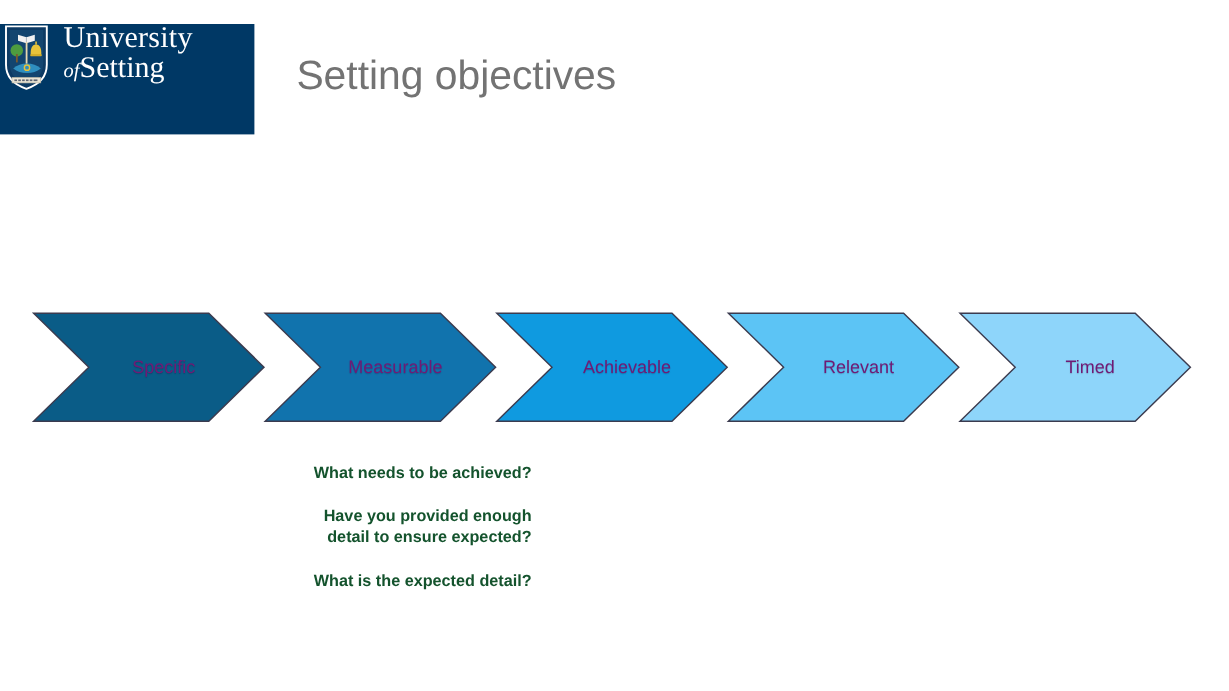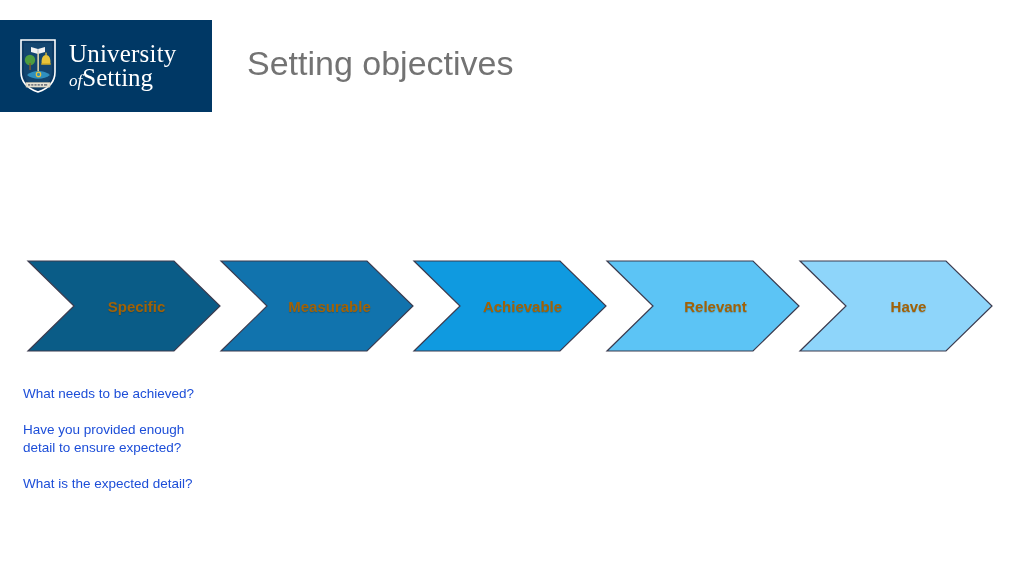--- a/index.html
+++ b/index.html
@@ -17,23 +17,22 @@
 
   
   #logo-block {
     position: absolute;
     left: 0px;
     top: 20px;
     width: 212px;
     height: 92px;
     background: #003865;
     display: flex;
-    align-items: center;
     box-sizing: border-box;
-    padding-left: 18px;
+    padding-left: 2px;
   }
   #crest {
     width: 40px;
     height: 56px;
     flex: 0 0 auto;
   }
   #logo-wordmark {
     margin-left: 11px;
     color: #ffffff;
     font-family: "Liberation Serif", serif;
@@ -88,43 +87,44 @@
     position: absolute;
     left: 0;
     top: 0;
     width: 193px;
     height: 92px;
     overflow: visible;
   }
   .chevron-label {
     position: relative;
     z-index: 2;
-    color: #a16207;
-    font-weight: bold;
+    color: #701a75;
+    font-weight: normal;
     font-size: 15px;
     font-family: "Liberation Sans", sans-serif;
     white-space: nowrap;
     margin-left: 24px;
     text-shadow: 0 1px 1px rgba(0,0,0,0.18);
   }
 
   
   #questions {
     position: absolute;
     left: 23px;
     top: 385px;
     width: 420px;
   }
   .question {
-    color: #1d4ed8;
-    font-weight: normal;
+    color: #14532d;
+    font-weight: bold;
     font-size: 13.5px;
     font-family: "Liberation Sans", sans-serif;
     line-height: 18px;
     margin-bottom: 18px;
+    text-align: right;
   }
   .question:last-child { margin-bottom: 0; }
   .question .line { display: block; }
 </style>
 </head>
 <body>
 
 <div id="logo-block">
 
   <svg id="crest" viewBox="0 0 40 56">
@@ -192,21 +192,21 @@
     <svg viewBox="0 0 193 92" preserveAspectRatio="none">
       <polygon points="0,1 146,1 192,46 146,91 0,91 46,46" fill="#5cc4f5" stroke="#3b3b4f" stroke-width="1.2"></polygon>
     </svg>
     <span class="chevron-label">Relevant</span>
   </div>
 
   <div class="chevron" style="left:800px;">
     <svg viewBox="0 0 193 92" preserveAspectRatio="none">
       <polygon points="0,1 146,1 192,46 146,91 0,91 46,46" fill="#8ed5fa" stroke="#3b3b4f" stroke-width="1.2"></polygon>
     </svg>
-    <span class="chevron-label">Have</span>
+    <span class="chevron-label">Timed</span>
   </div>
 
 </div>
 
 <div id="questions">
   <div class="question">
     <span class="line">What needs to be achieved?</span>
   </div>
   <div class="question">
     <span class="line">Have you provided enough</span>

